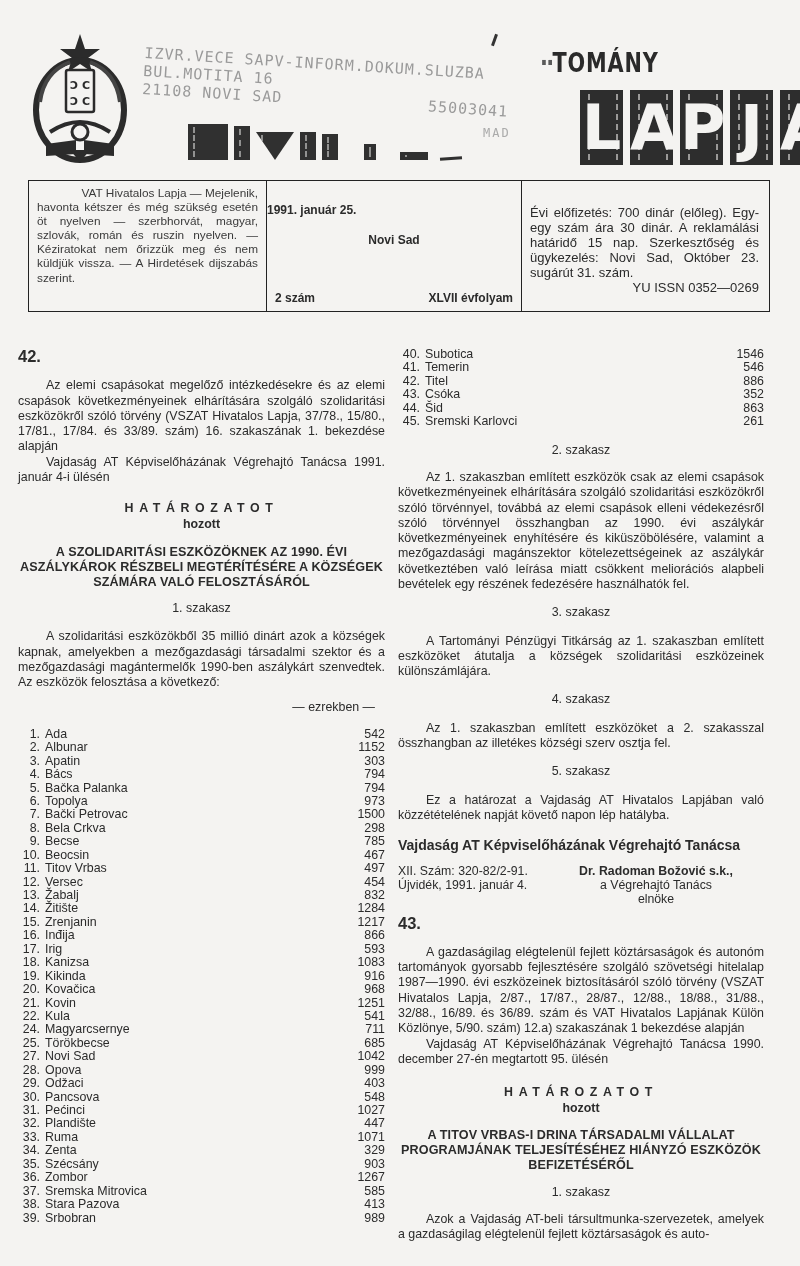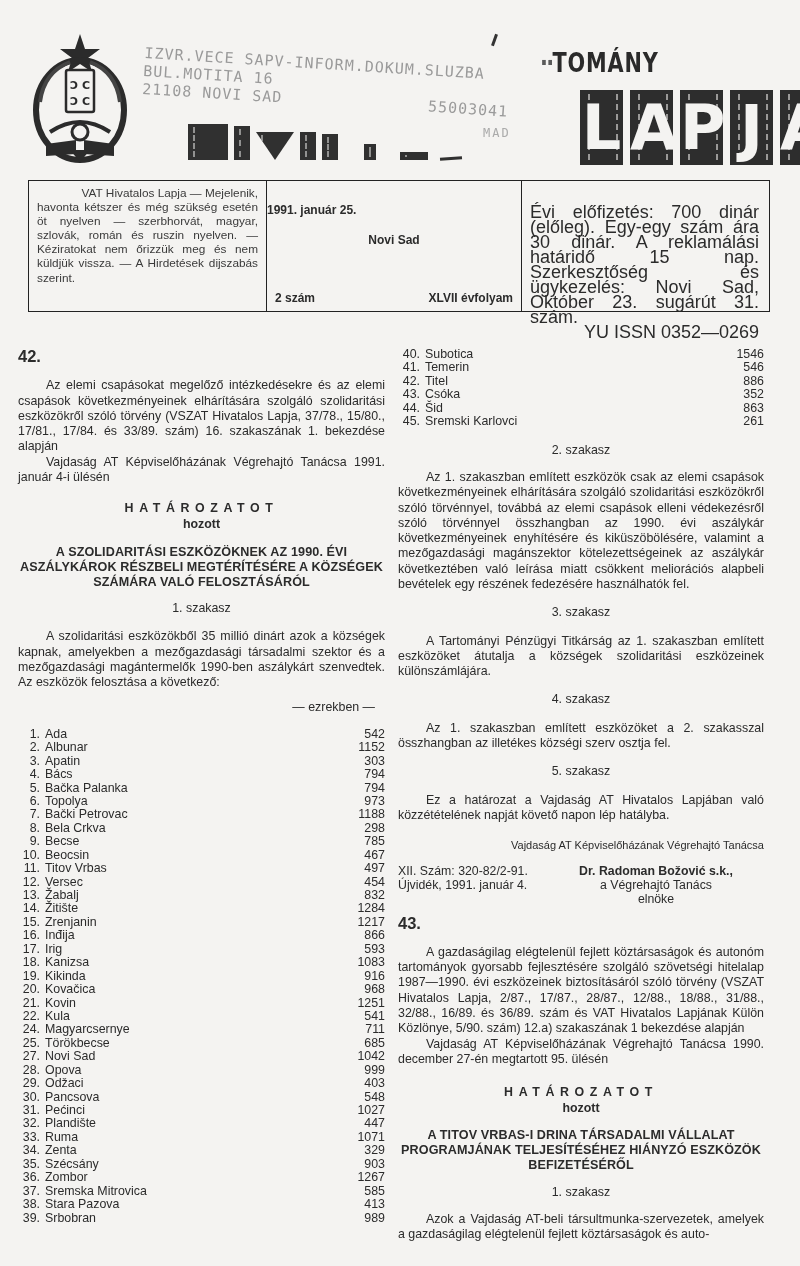--- a/index.html
+++ b/index.html
@@ -52,21 +52,21 @@
   
   .infotable {
     left: 28px; top: 180px; width: 742px; height: 132px;
     border: 1.3px solid #222; box-sizing: border-box; display: flex;
   }
   .cell { box-sizing: border-box; position: relative; }
   .cell + .cell { border-left: 1.3px solid #222; }
   .c1 { width: 237px; padding: 5px 8px 0 8px; font-size: 11.8px; line-height: 14.1px; text-align: justify; color: #3a3a3a; }
   .c1 .indent { text-indent: 28px; display: block; }
   .c2 { width: 255px; font-weight: bold; font-size: 12px; }
-  .c3 { flex: 1; padding: 24px 10px 0 8px; font-size: 18px; line-height: 15px; text-align: justify; }
+  .c3 { flex: 1; padding: 24px 10px 0 8px; font-size: 13px; line-height: 15px; text-align: justify; }
   .c2 .date { position: absolute; left: 0; right: 0; top: 22px; }
   .c2 .city { position: absolute; left: 0; right: 0; top: 52px; text-align: center; }
   .c2 .issue { position: absolute; left: 8px; bottom: 6px; }
   .c2 .vol { position: absolute; right: 8px; bottom: 6px; }
   .c3 .issn { text-align: right; display: block; margin-top: 0; }
 
   
   .col { font-size: 12.4px; line-height: 15.3px; margin-top: 44px; }
   .colL { left: 18px; width: 367px; }
   .colR { left: 398px; width: 366px; }
@@ -75,21 +75,21 @@
   .p-ind { text-indent: 28px; }
   .center { text-align: center; }
   .hat { font-weight: bold; letter-spacing: 5.6px; text-align: center; font-size: 12.4px; }
   .hozott { font-weight: bold; text-align: center; }
   .subject { font-weight: bold; text-align: center; font-size: 12.6px; line-height: 15px; letter-spacing: 0.1px; }
   .right { text-align: right; }
   .list-row { display: flex; height: 13.45px; line-height: 13.45px; }
   .list-row .n { width: 22px; text-align: right; margin-right: 5px; }
   .list-row .name { flex: 1; }
   .list-row .v { width: 60px; text-align: right; }
-  .sig-body { font-weight: normal; text-align: right; font-size: 11px; }
+  .sig-body { font-weight: bold; text-align: left; font-size: 14px; }
   .sig { display: flex; font-size: 12.3px; line-height: 14px; }
   .sig .left { width: 150px; }
   .sig .rightbox { flex: 1; text-align: center; }
   .sig .rightbox .name { font-weight: bold; }
 </style>
 </head>
 <body>
 
 <div class="abs emblem">
   <svg width="100" height="135" viewBox="0 0 100 135">
@@ -203,21 +203,21 @@
         <span class="v">794</span>
       </div>
     <div class="list-row">
         <span class="n">6.</span>
         <span class="name">Topolya</span>
         <span class="v">973</span>
       </div>
     <div class="list-row">
         <span class="n">7.</span>
         <span class="name">Bački Petrovac</span>
-        <span class="v">1188</span>
+        <span class="v">1500</span>
       </div>
     <div class="list-row">
         <span class="n">8.</span>
         <span class="name">Bela Crkva</span>
         <span class="v">298</span>
       </div>
     <div class="list-row">
         <span class="n">9.</span>
         <span class="name">Becse</span>
         <span class="v">785</span>

